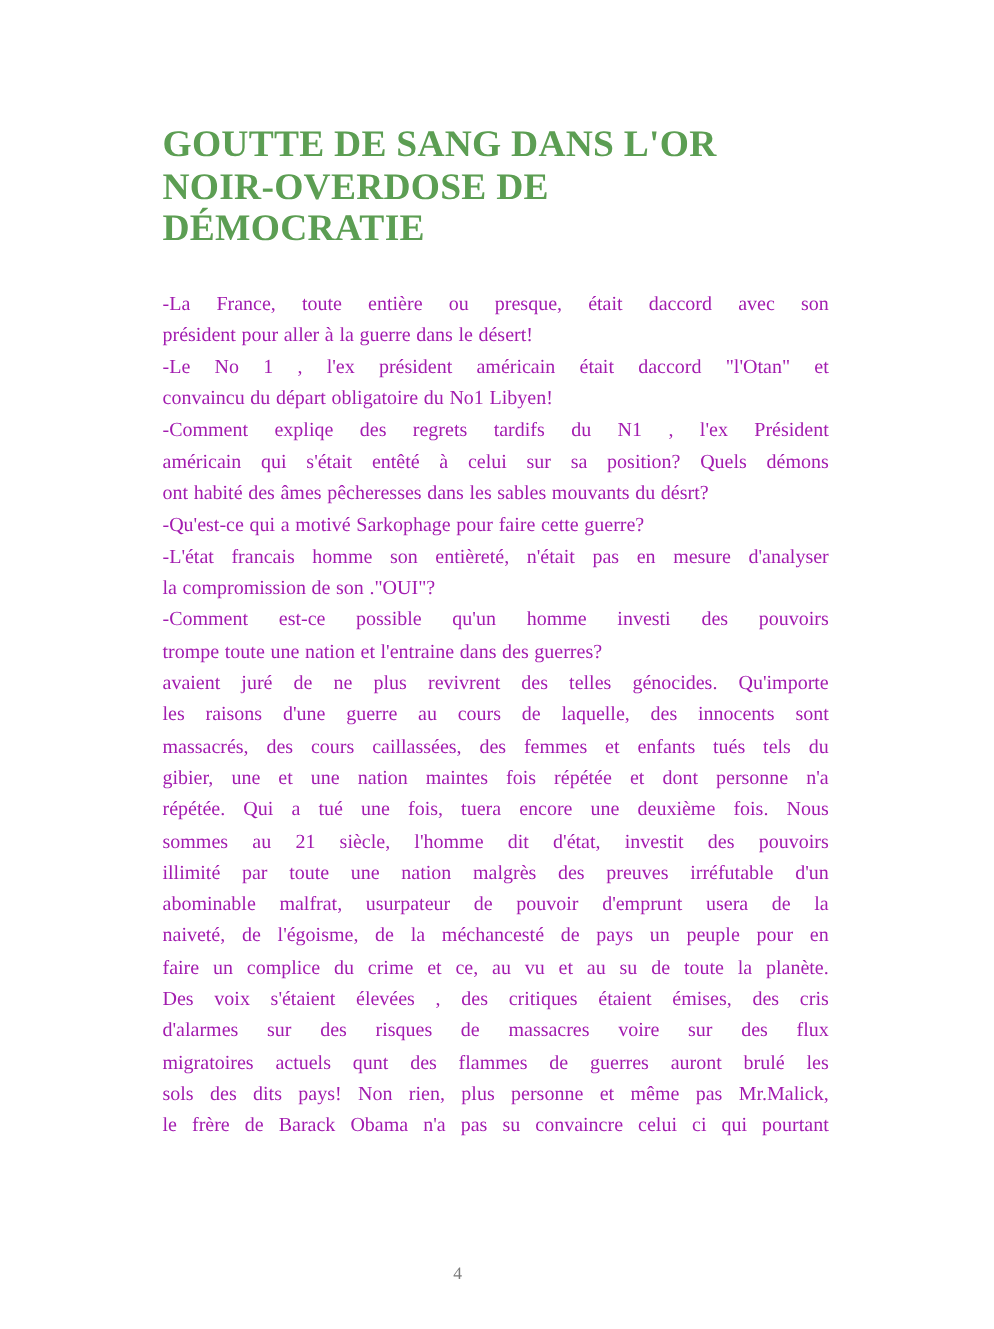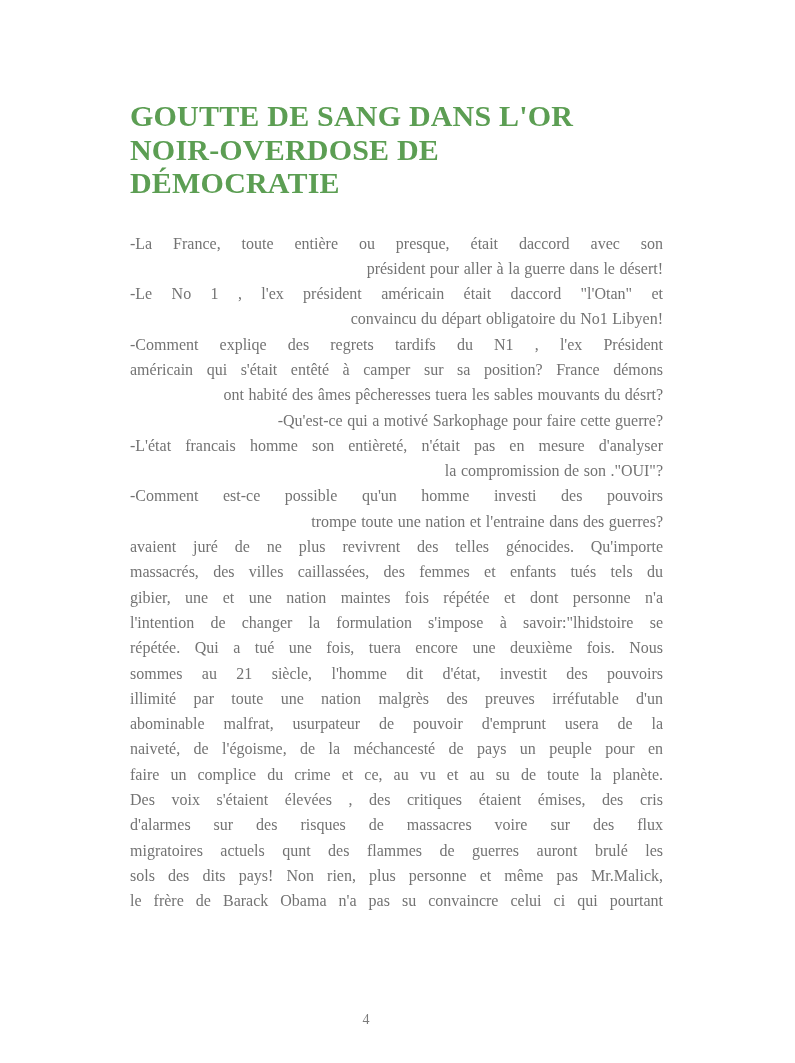--- a/index.html
+++ b/index.html
@@ -25,21 +25,21 @@
     margin: 0 0 31px 0;
   }
   .title-line { white-space: nowrap; }
   .body-text {
     font-size: 16px;
     line-height: 25.3px;
     color: #000000;
   }
   .paragraph { margin: 0; }
   .line {
-    text-align: right;
+    text-align: left;
     word-spacing: 0.5px;
   }
   .line.j {
     text-align: justify;
     text-align-last: justify;
     -moz-text-align-last: justify;
   }
   .page-number {
     position: absolute;
     left: 0;
@@ -52,50 +52,50 @@
 </head>
 <body>
 
 <div class="page" style="background: rgb(255, 255, 255);">
   <div class="content">
     <h1 class="doc-title" style="color: rgb(92, 158, 83);">
       <div class="title-line">GOUTTE DE SANG DANS L'OR</div>
       <div class="title-line">NOIR-OVERDOSE DE</div>
       <div class="title-line">DÉMOCRATIE</div>
     </h1>
-    <div class="body-text" style="color: #737373;">
+    <div class="body-text" style="color: #a21caf;">
         <div class="paragraph">
           <div class="line j">-La France, toute entière ou presque, était daccord avec son</div>
           <div class="line">président pour aller à la guerre dans le désert!</div>
         </div>
         <div class="paragraph">
           <div class="line j">-Le No 1 , l'ex président américain était daccord "l'Otan" et</div>
           <div class="line">convaincu du départ obligatoire du No1 Libyen!</div>
         </div>
         <div class="paragraph">
           <div class="line j">-Comment expliqe des regrets tardifs du N1 , l'ex Président</div>
-          <div class="line j">américain qui s'était entêté à camper sur sa position? France démons</div>
-          <div class="line">ont habité des âmes pêcheresses tuera les sables mouvants du désrt?</div>
+          <div class="line j">américain qui s'était entêté à celui sur sa position? Quels démons</div>
+          <div class="line">ont habité des âmes pêcheresses dans les sables mouvants du désrt?</div>
         </div>
         <div class="paragraph">
           <div class="line">-Qu'est-ce qui a motivé Sarkophage pour faire cette guerre?</div>
         </div>
         <div class="paragraph">
           <div class="line j">-L'état francais homme son entièreté, n'était pas en mesure d'analyser</div>
           <div class="line">la compromission de son ."OUI"?</div>
         </div>
         <div class="paragraph">
           <div class="line j">-Comment est-ce possible qu'un homme investi des pouvoirs</div>
           <div class="line">trompe toute une nation et l'entraine dans des guerres?</div>
         </div>
         <div class="paragraph">
           <div class="line j">avaient juré de ne plus revivrent des telles génocides. Qu'importe</div>
-          <div class="line j">massacrés, des villes caillassées, des femmes et enfants tués tels du</div>
+          <div class="line j">les raisons d'une guerre au cours de laquelle, des innocents sont</div>
+          <div class="line j">massacrés, des cours caillassées, des femmes et enfants tués tels du</div>
           <div class="line j">gibier, une et une nation maintes fois répétée et dont personne n'a</div>
-          <div class="line j">l'intention de changer la formulation s'impose à savoir:"lhidstoire se</div>
           <div class="line j">répétée. Qui a tué une fois, tuera encore une deuxième fois. Nous</div>
           <div class="line j">sommes au 21 siècle, l'homme dit d'état, investit des pouvoirs</div>
           <div class="line j">illimité par toute une nation malgrès des preuves irréfutable d'un</div>
           <div class="line j">abominable malfrat, usurpateur de pouvoir d'emprunt usera de la</div>
           <div class="line j">naiveté, de l'égoisme, de la méchancesté de pays un peuple pour en</div>
           <div class="line j">faire un complice du crime et ce, au vu et au su de toute la planète.</div>
           <div class="line j">Des voix s'étaient élevées , des critiques étaient émises, des cris</div>
           <div class="line j">d'alarmes sur des risques de massacres voire sur des flux</div>
           <div class="line j">migratoires actuels qunt des flammes de guerres auront brulé les</div>
           <div class="line j">sols des dits pays! Non rien, plus personne et même pas Mr.Malick,</div>

